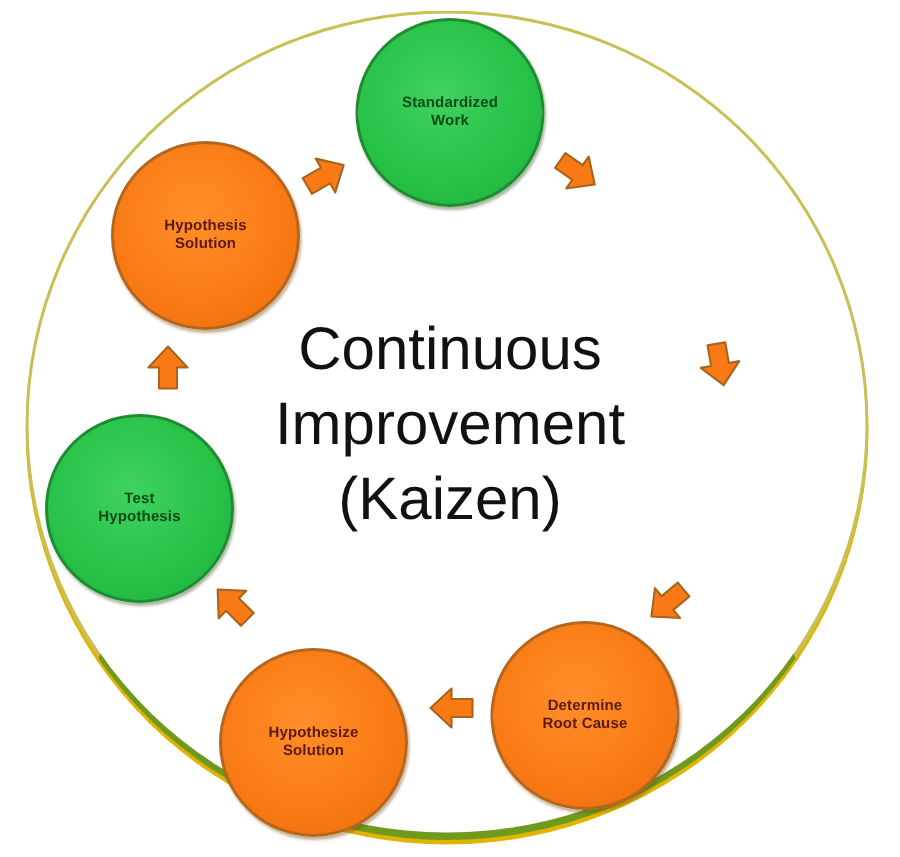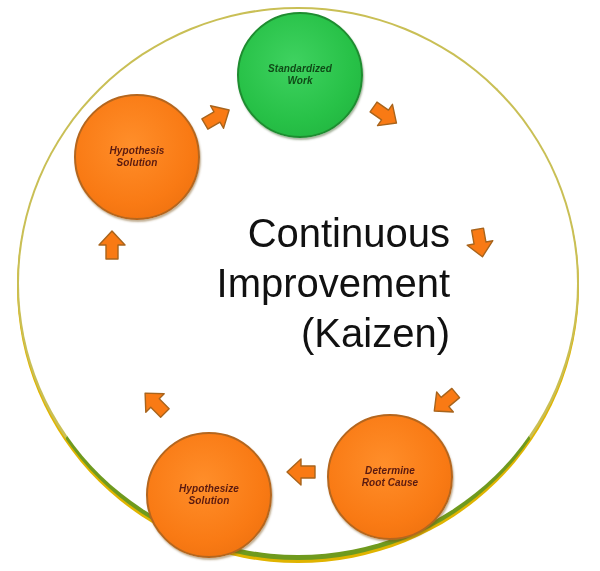--- a/index.html
+++ b/index.html
@@ -24,26 +24,26 @@
     border: 2px solid #1e8c30;
     box-shadow: 1px 2px 2px rgba(60,90,40,0.45);
   }
   .node.orange {
     background: radial-gradient(circle at 45% 40%, #ff8e2a 0%, #f97a14 60%, #e86c0c 100%);
     border: 2px solid #b4661e;
     box-shadow: 1px 2px 2px rgba(120,80,20,0.45);
   }
   .node-label {
     font-family: "Liberation Sans", sans-serif; font-weight: bold; font-size: 10px; line-height: 12px;
-    white-space: pre-line; letter-spacing: 0.1px; font-style: italic;
+    white-space: pre-line; letter-spacing: 0.1px;
   }
   .node.green .node-label { color: #0f4a17; }
   .node.orange .node-label { color: #5a1a10; }
   .center-title {
-    position: absolute; left: 150px; top: 208px; width: 300px; text-align: right;
+    position: absolute; left: 150px; top: 208px; width: 300px; text-align: center;
     font-family: "Liberation Sans", sans-serif; font-size: 40px; line-height: 50px; color: #111111;
     white-space: pre-line;
   }
   .arrow { position: absolute; width: 34px; height: 34px; }
   .arrow svg { width: 34px; height: 34px; display: block; }
 </style>
 </head>
 <body>
 
 <div class="stage">
@@ -63,20 +63,24 @@
   <div class="node orange" style="left:327px; top:414px; width:126px; height:126px;">
     <span class="node-label">Determine
 Root Cause</span>
   </div>
 
   <div class="node orange" style="left:146px; top:432px; width:126px; height:126px;align-items:center;">
     <span class="node-label">Hypothesize
 Solution</span>
   </div>
 
+  <div class="node green" style="left:30px; top:276px; width:126px; height:126px;">
+    <span class="node-label">Test
+Hypothesis</span>
+  </div>
 
   <div class="node orange" style="left:74px; top:94px; width:126px; height:126px;">
     <span class="node-label">Hypothesis
 Solution</span>
   </div>
 
   <div class="arrow" style="left:200px; top:100px; transform: rotate(-30deg);">
     <svg viewBox="0 0 34 34">
         <path d="M3 11 H17 V4 L31 17 L17 30 V23 H3 Z" fill="#f97a14" stroke="#a8641c" stroke-width="1.4" stroke-linejoin="round"></path>
       </svg>

